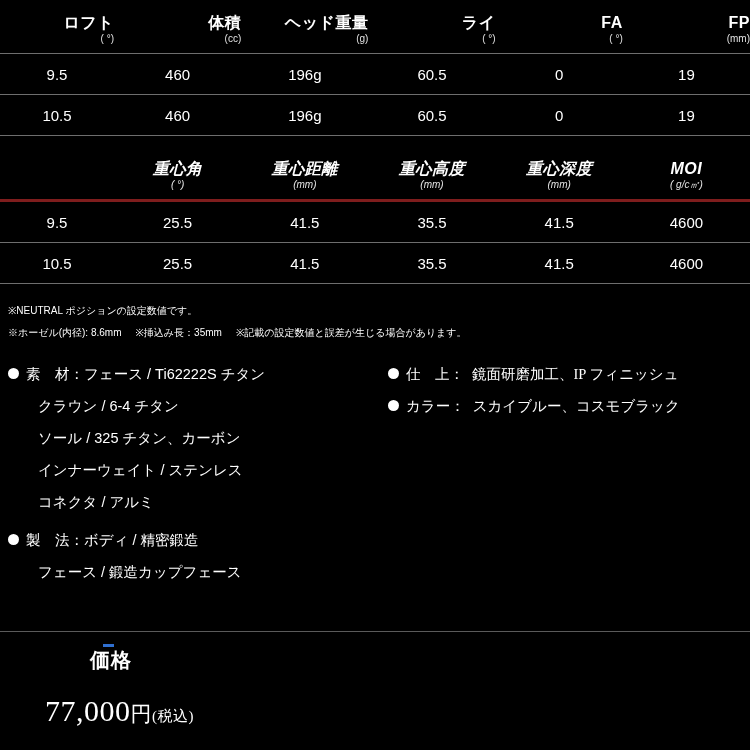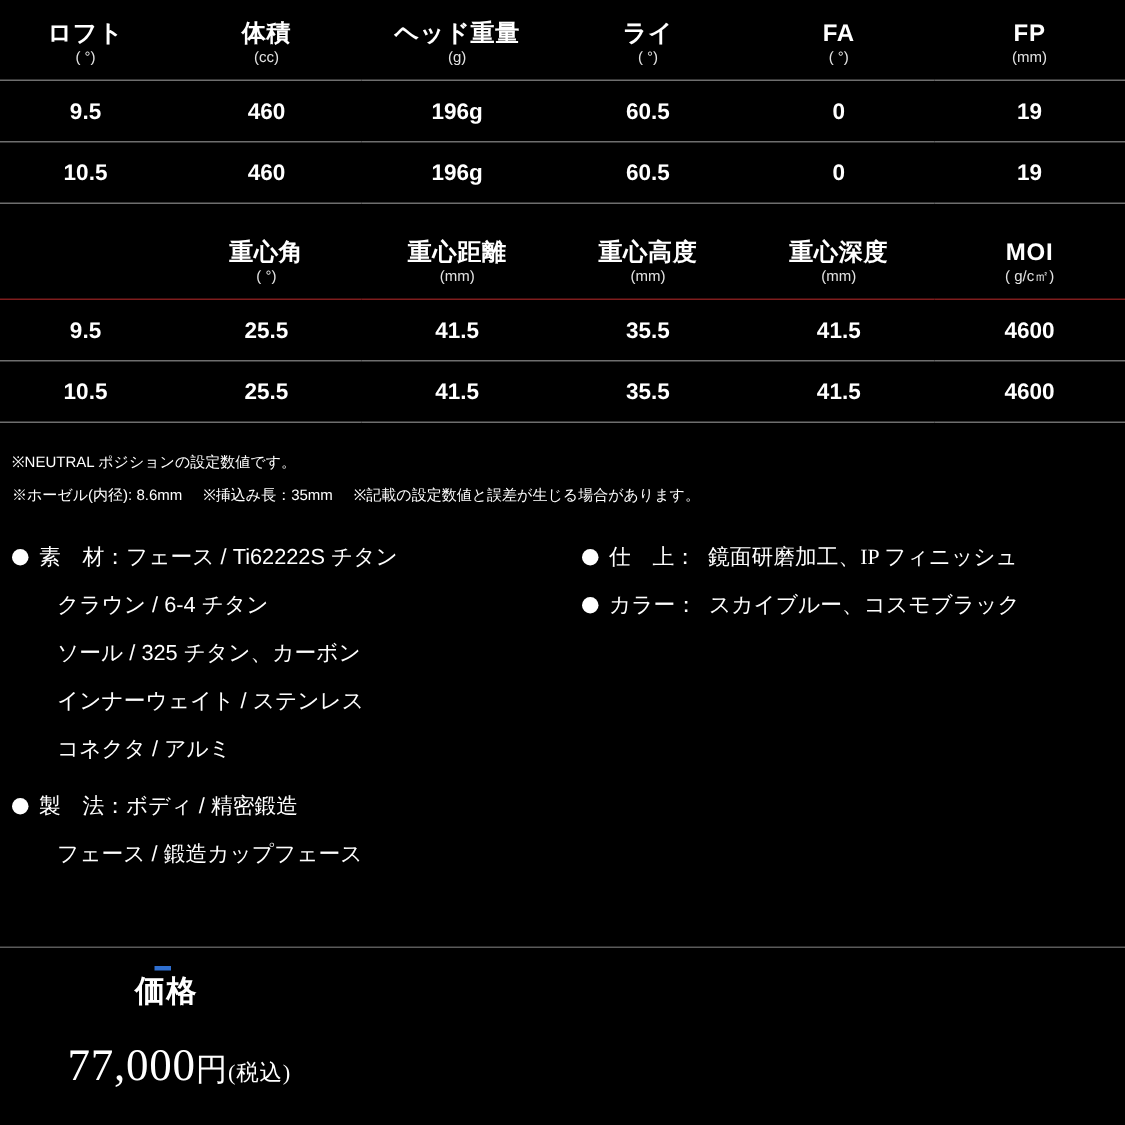--- a/index.html
+++ b/index.html
@@ -39,36 +39,36 @@
   .hdr-sub {
     display: block;
     font-size: 10px;
     line-height: 14px;
     font-weight: normal;
     color: #e2e2e2;
   }
   .spec-table tbody td {
     padding: 12px 0 11px 0;
     font-size: 15px;
-    font-weight: bold;
+    font-weight: normal;
   }
   .spec-table tbody td.loft-cell {
     font-size: 15px;
   }
   .t1 thead th:first-child .hdr-main,
   .t2 tbody td.loft-cell { }
 
   
   .t1 { margin-top: 4px; }
-  .t1 thead th { border-bottom: 1px solid #6e6e6e; }
+  .t1 thead th { border-bottom: 1px solid #6e6e6e; text-align: right; }
   .t1 tbody tr:last-child td { border-bottom: 1px solid #6e6e6e; }
 
   .gap-band { height: 14px; background: #000; }
 
-  .t2 thead th { border-bottom: 1px solid #7f1d1d; }
+  .t2 thead th { border-bottom: 3px solid #7f1d1d; font-style: italic; }
   .t2 tbody tr:last-child td { border-bottom: 1px solid #6e6e6e; }
 
   .col-first { width: 13%; }
   .col-rest  { width: 14.5%; }
 
   
   .notes {
     padding: 16px 8px 0 8px;
     font-size: 10px;
     line-height: 22px;

